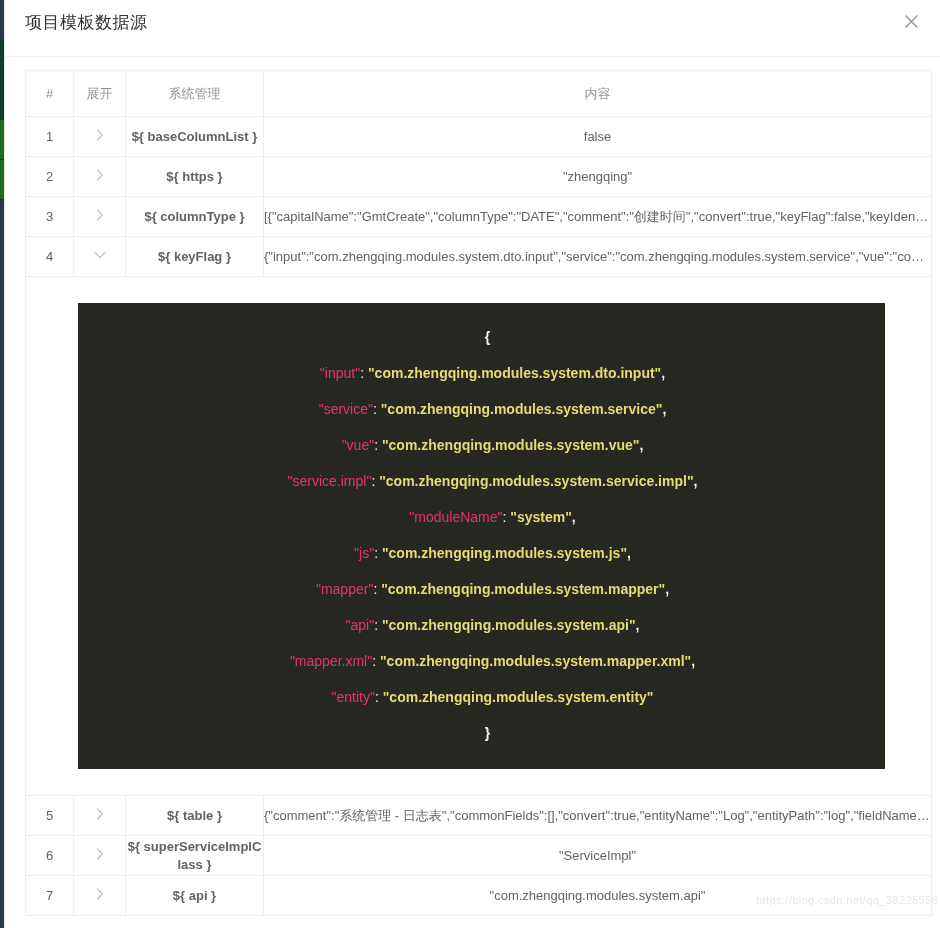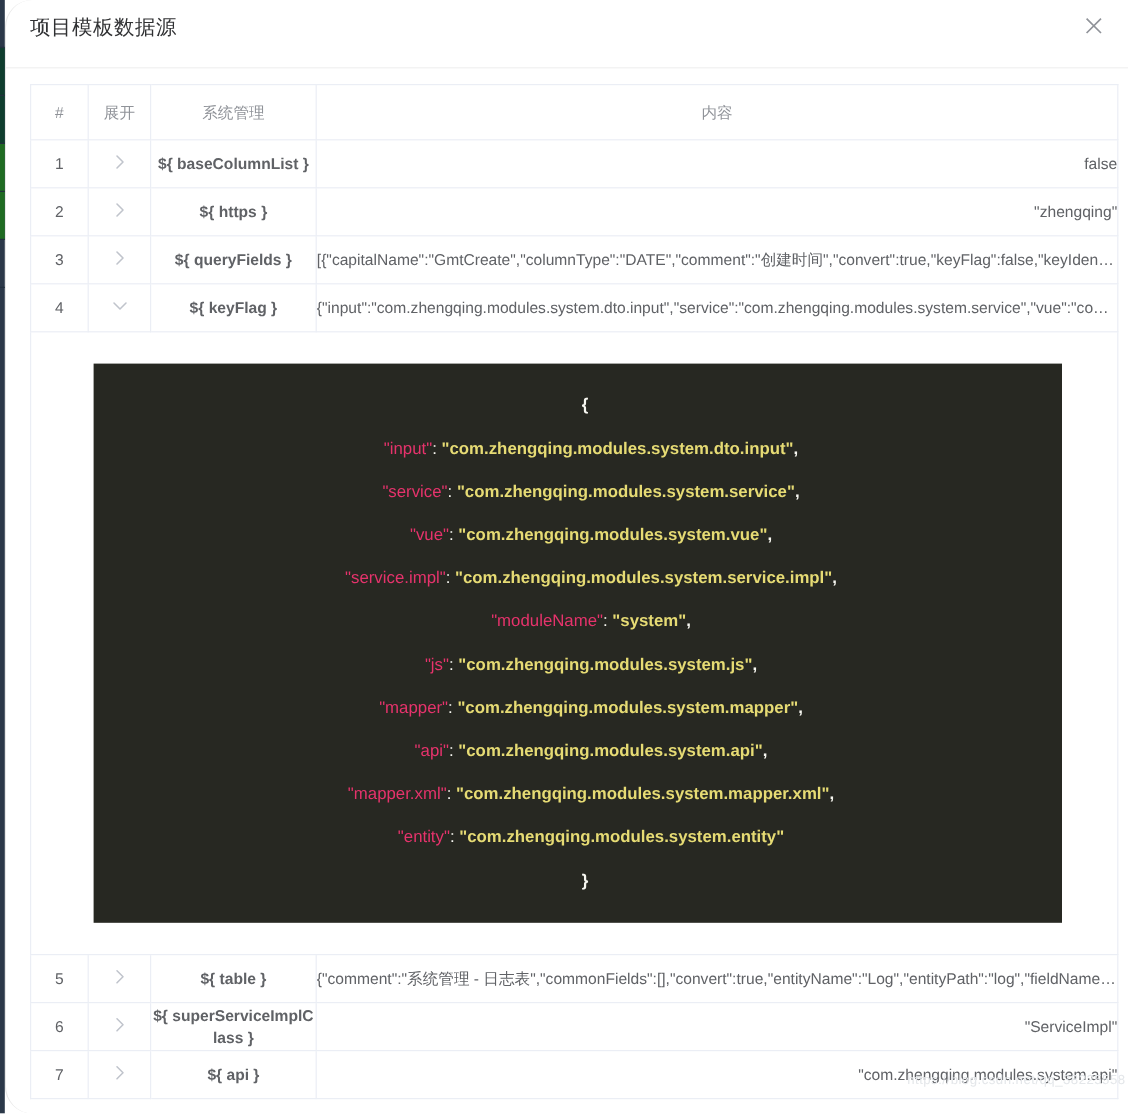--- a/index.html
+++ b/index.html
@@ -37,21 +37,20 @@
   #sidebar-sliver .sb-item.accent-bright { background: #1f6b22; }
 
   
   #modal-panel {
     position: absolute;
     left: 4px; top: 0;
     width: 936px;
     height: 928px;
     background: #ffffff;
     border-left: 1px solid #e8e8e8;
-    border-radius: 23px;
   }
 
   #modal-header {
     position: relative;
     height: 57px;
     border-bottom: 1px solid #f0f0f0;
   }
   #modal-title {
     position: absolute;
     left: 20px;
@@ -111,21 +110,21 @@
   .col-src   { width: 138px; }
   .col-content { width: 668px; }
 
   td.cell-content {
     padding: 0 12px;
     white-space: nowrap;
     overflow: hidden;
     text-overflow: ellipsis;
     color: #606266;
   }
-  td.cell-content.truncating { text-align: right; }
+  td.cell-content.truncating { text-align: center; }
   td.cell-content.long {
     text-align: left;
   }
   td.cell-src {
     padding: 4px 6px;
     word-break: break-all;
     line-height: 18px;
     font-weight: bold;
   }
   .chevron {
@@ -236,21 +235,21 @@
                     <path d="M4.5 2 L9.5 7 L4.5 12" stroke="#c0c4cc" stroke-width="1.3" fill="none" stroke-linecap="round" stroke-linejoin="round"></path>
                   </svg></span></td>
               <td class="cell-src">${ https }</td>
               <td class="cell-content truncating">"zhengqing"</td>
             </tr>
             <tr class="expandable-row">
               <td>3</td>
               <td><span class="chevron"><svg width="14" height="14" viewBox="0 0 14 14" aria-hidden="true">
                     <path d="M4.5 2 L9.5 7 L4.5 12" stroke="#c0c4cc" stroke-width="1.3" fill="none" stroke-linecap="round" stroke-linejoin="round"></path>
                   </svg></span></td>
-              <td class="cell-src">${ queryFields }</td>
+              <td class="cell-src">${ columnType }</td>
               <td class="cell-content long">[{"capitalName":"GmtCreate","columnType":"DATE","comment":"创建时间","convert":true,"keyFlag":false,"keyIdentityFlag...</td>
             </tr>
             <tr class="expandable-row">
               <td>4</td>
               <td><span class="chevron"><svg width="14" height="14" viewBox="0 0 14 14" aria-hidden="true">
                     <path d="M2 4.5 L7 9.5 L12 4.5" stroke="#c0c4cc" stroke-width="1.3" fill="none" stroke-linecap="round" stroke-linejoin="round"></path>
                   </svg></span></td>
               <td class="cell-src">${ keyFlag }</td>
               <td class="cell-content long">{"input":"com.zhengqing.modules.system.dto.input","service":"com.zhengqing.modules.system.service","vue":"com.zhen...</td>
             </tr>

